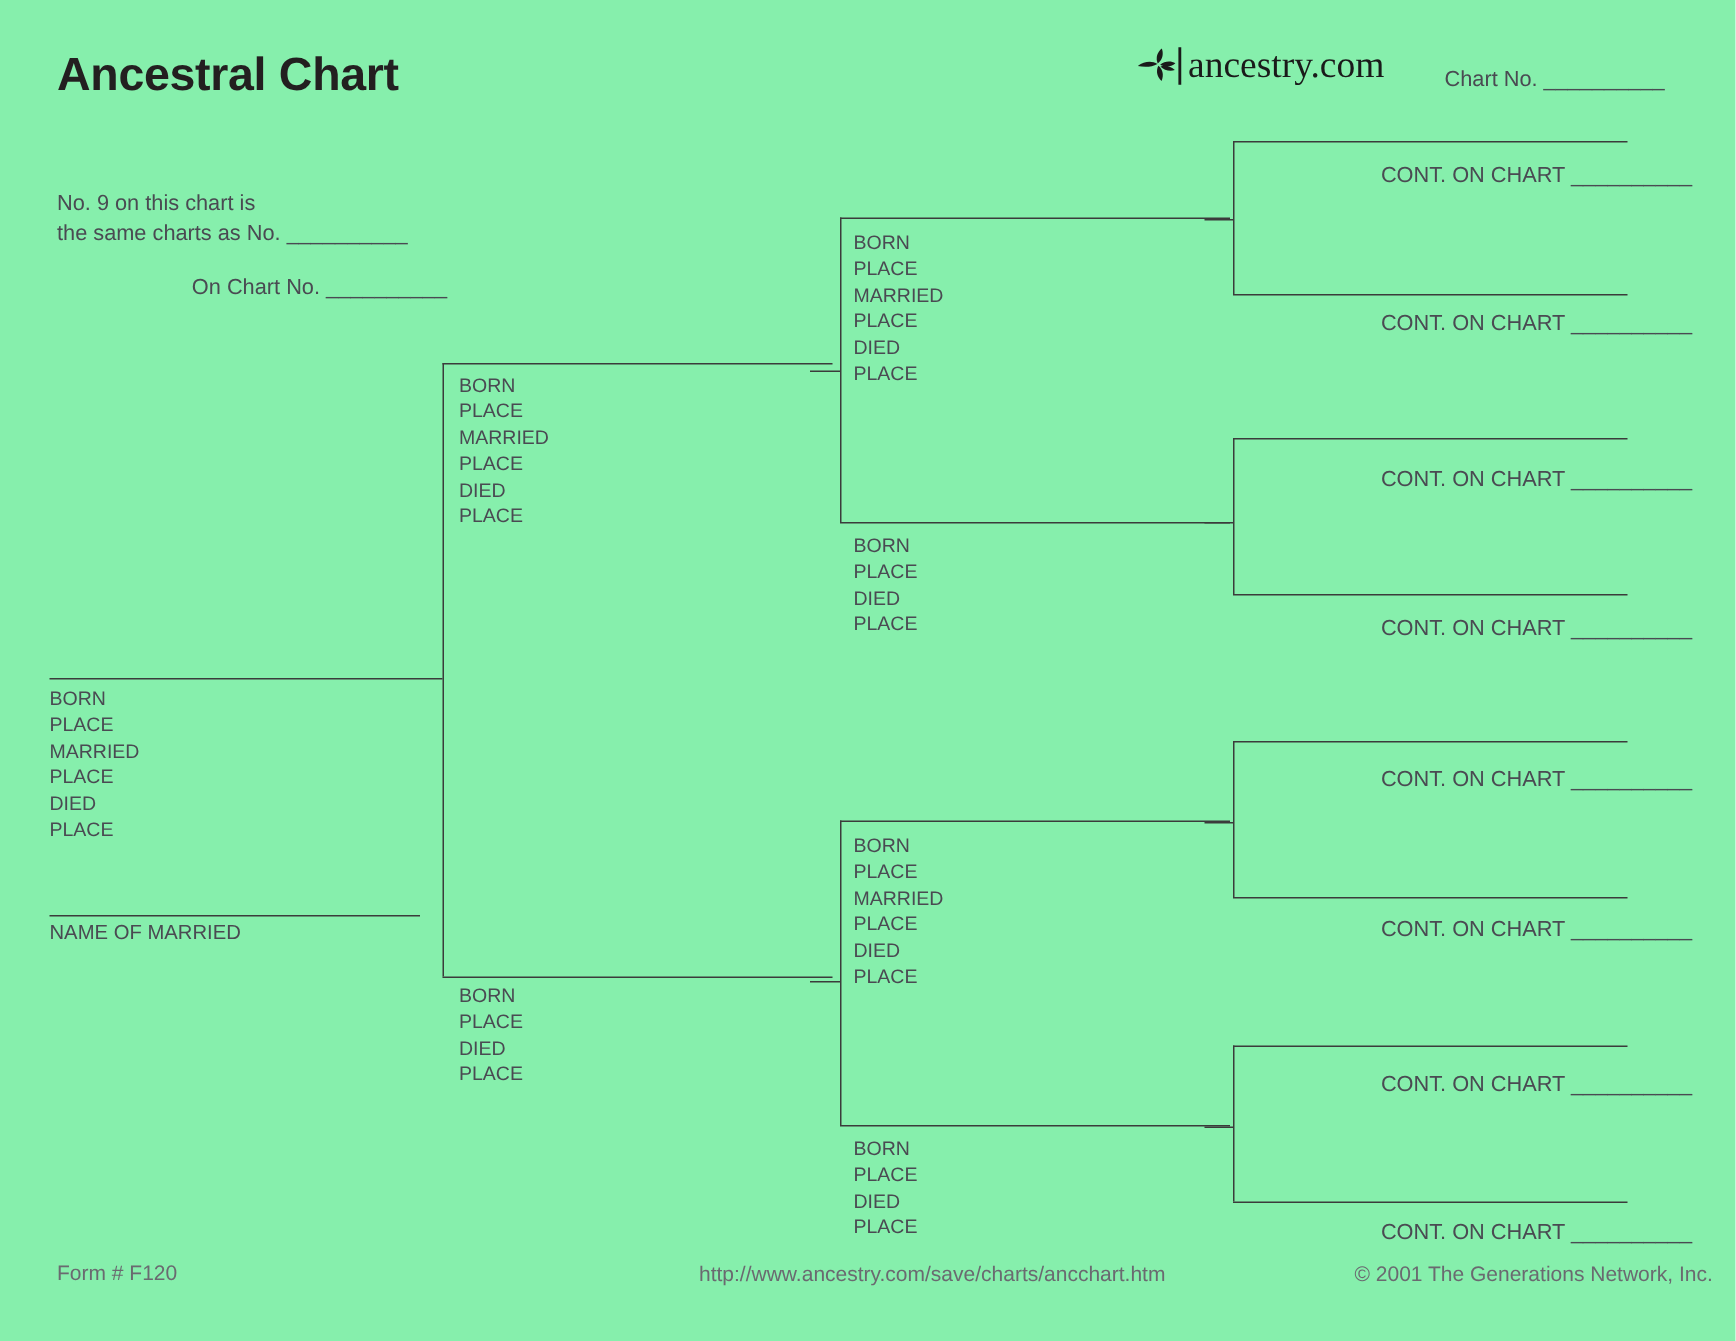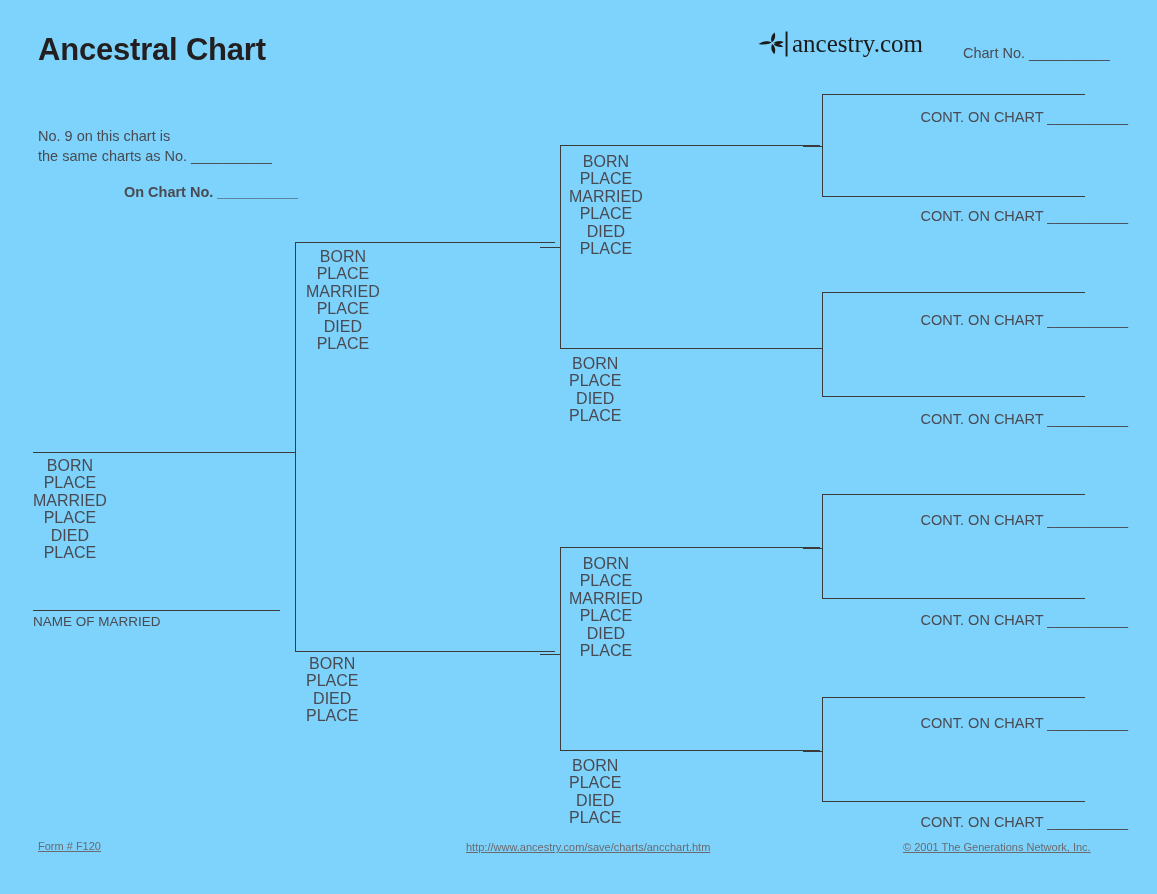--- a/index.html
+++ b/index.html
@@ -8,21 +8,21 @@
     background: #ffffff;
   }
   body {
     font-family: "Liberation Sans", sans-serif;
     color: #4a4a52;
   }
   #page {
     position: relative;
     width: 1157px;
     height: 894px;
-    background: #7dd3fc;
+    background: #86efac;
     overflow: hidden;
   }
 
   
   .page-title {
     position: absolute;
     left: 38px;
     top: 32px;
     font-size: 31px;
     font-weight: bold;
@@ -67,65 +67,62 @@
     line-height: 1.38;
     width: 260px;
   }
   .notes .line-1 { display: block; }
   .notes .line-2 { display: block; white-space: nowrap; }
   .notes .line-3 {
     display: block;
     text-align: right;
     margin-top: 16px;
     white-space: nowrap;
-    font-weight: bold;
   }
 
   
   .hline {
     position: absolute;
     height: 0;
     border-top: 1px solid #3b3b3b;
   }
   .vline {
     position: absolute;
     width: 0;
     border-left: 1px solid #3b3b3b;
   }
 
   
   .fields {
     position: absolute;
-    font-size: 16px;
+    font-size: 13px;
     line-height: 17.4px;
-    text-align: center;
   }
   .fields span { display: block; white-space: nowrap; }
 
   .caption {
     position: absolute;
     font-size: 13.5px;
     white-space: nowrap;
   }
 
   
   .cont {
     position: absolute;
     font-size: 14.5px;
     white-space: nowrap;
     text-align: right;
   }
 
   
   .footer-item {
     position: absolute;
-    font-size: 11px;
+    font-size: 14px;
     color: #6a6a70;
     white-space: nowrap;
-    text-decoration: underline;
   }
   .footer-left   { left: 38px;  top: 840px; }
   .footer-center { left: 466px; top: 841px; }
   .footer-right  { left: 903px; top: 841px; }
 </style>
 </head>
 <body>
 
 <div id="page">
 

